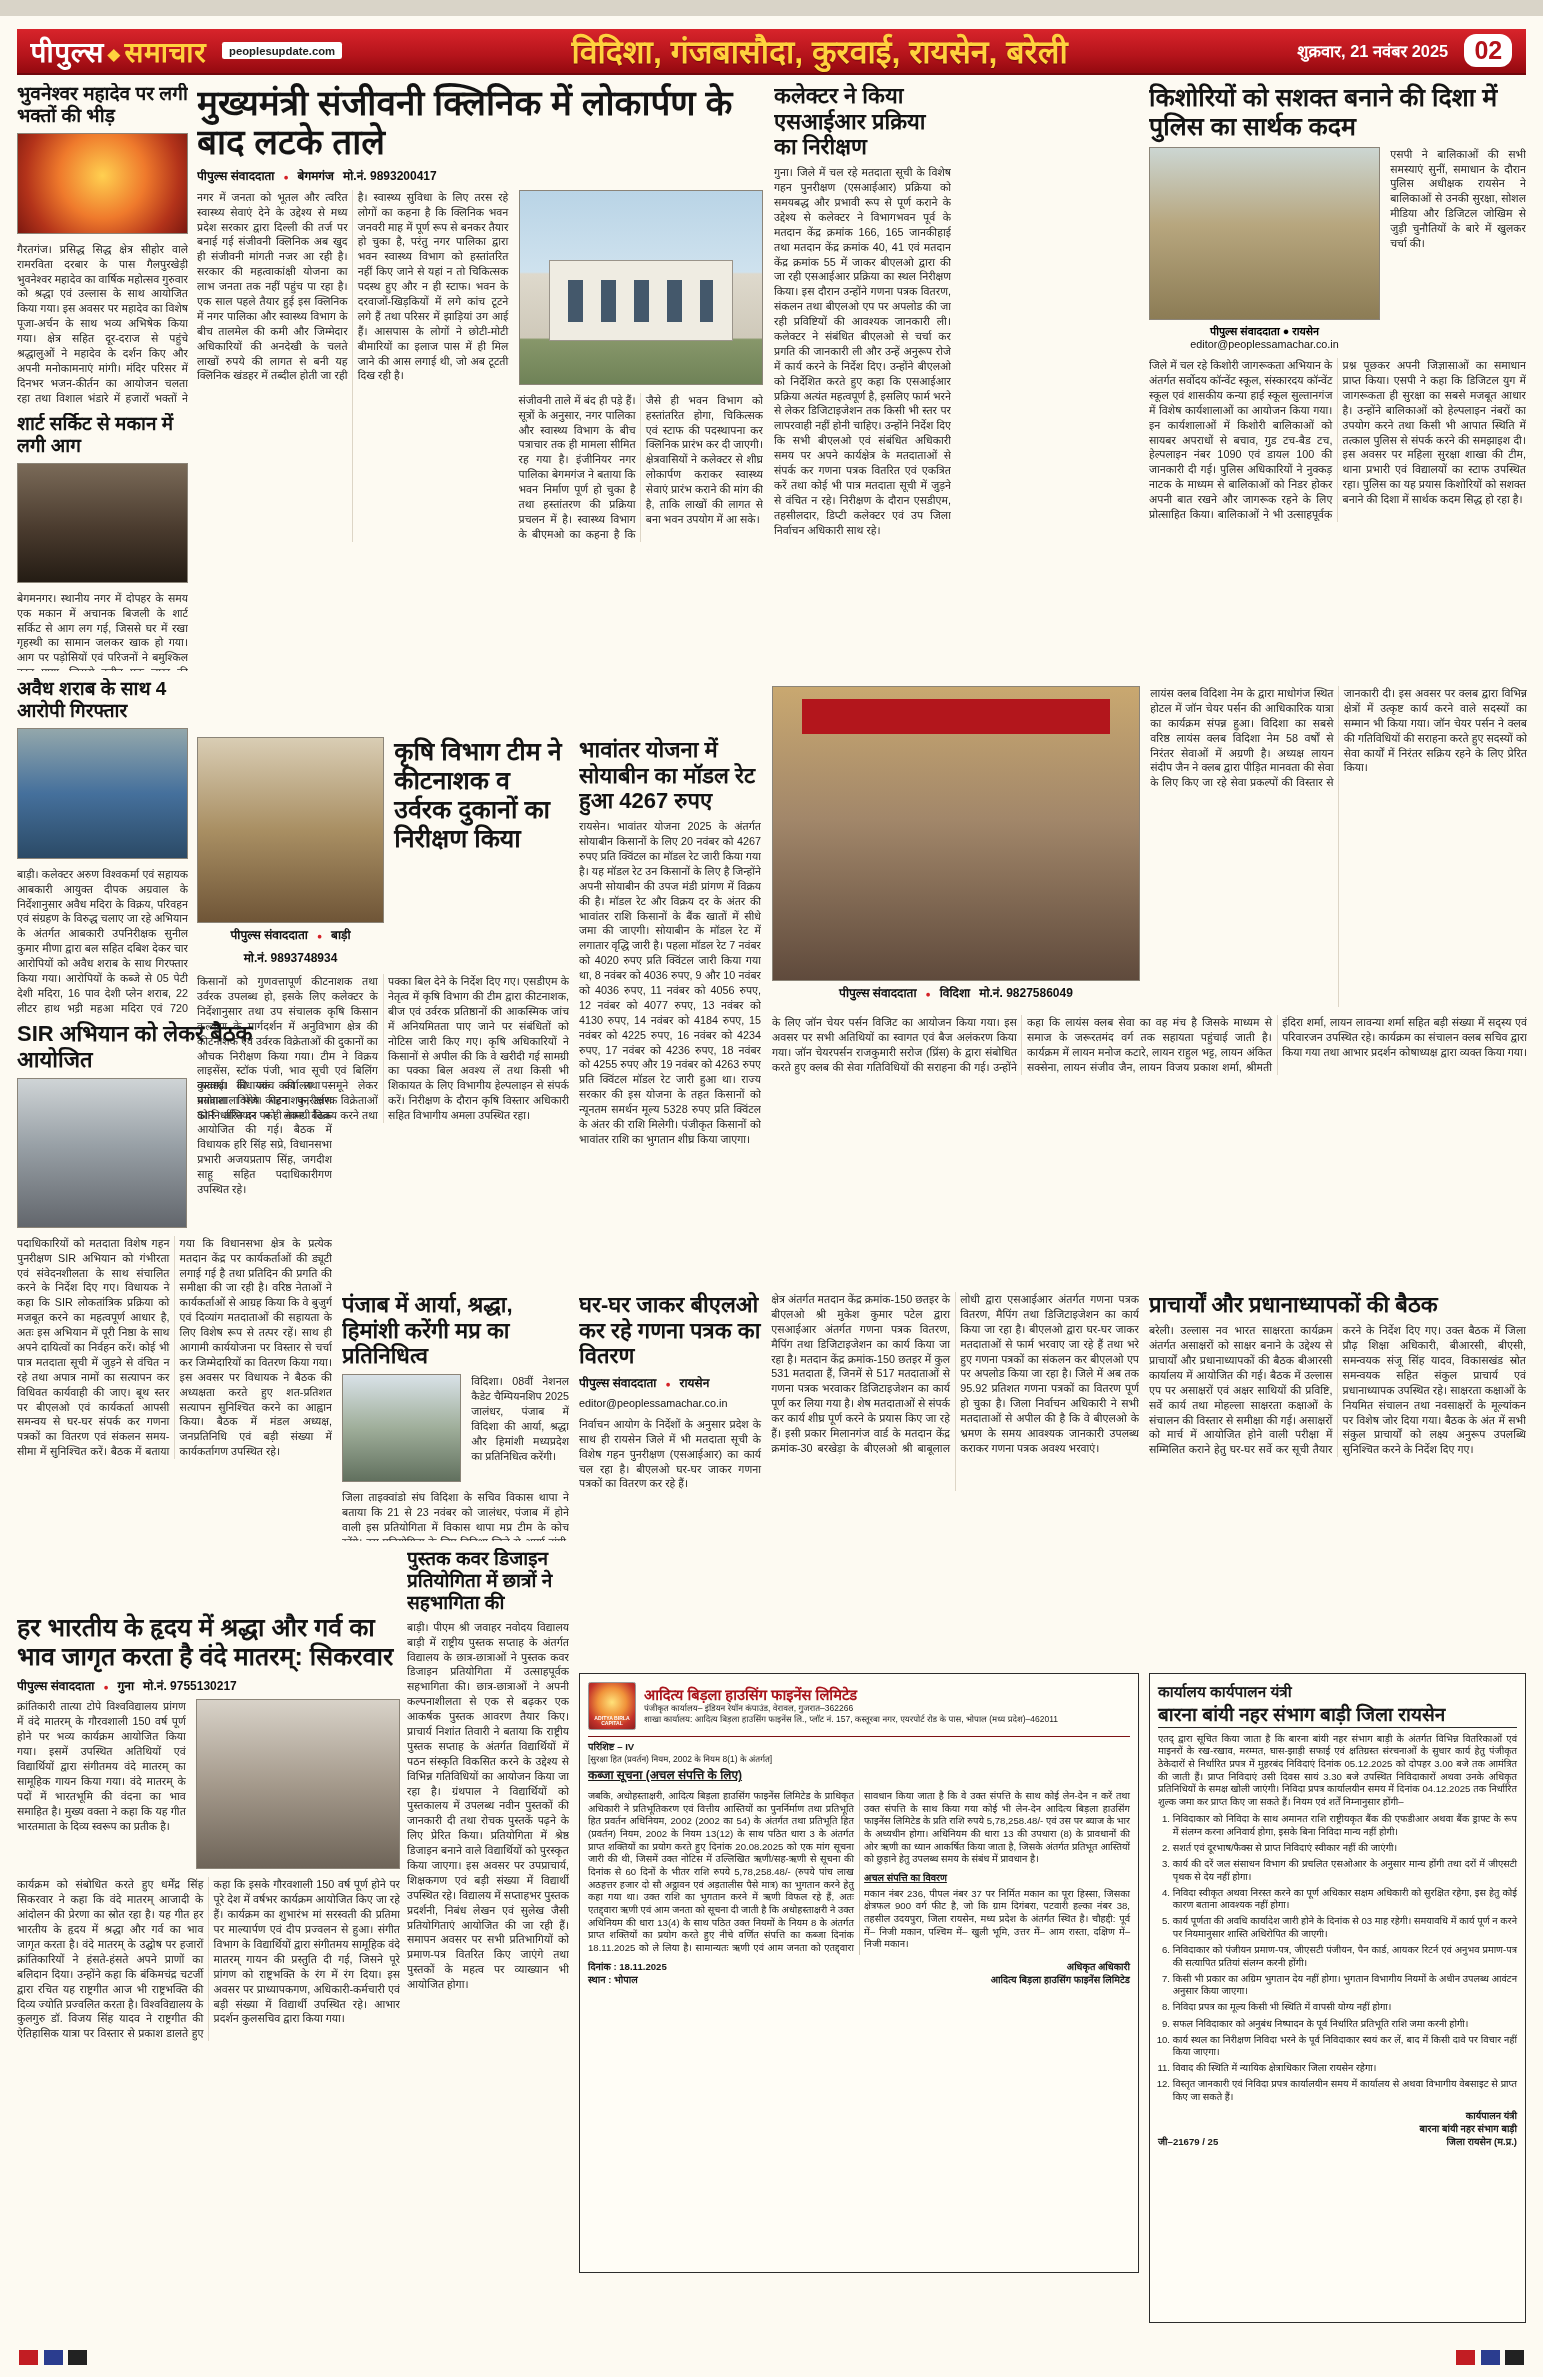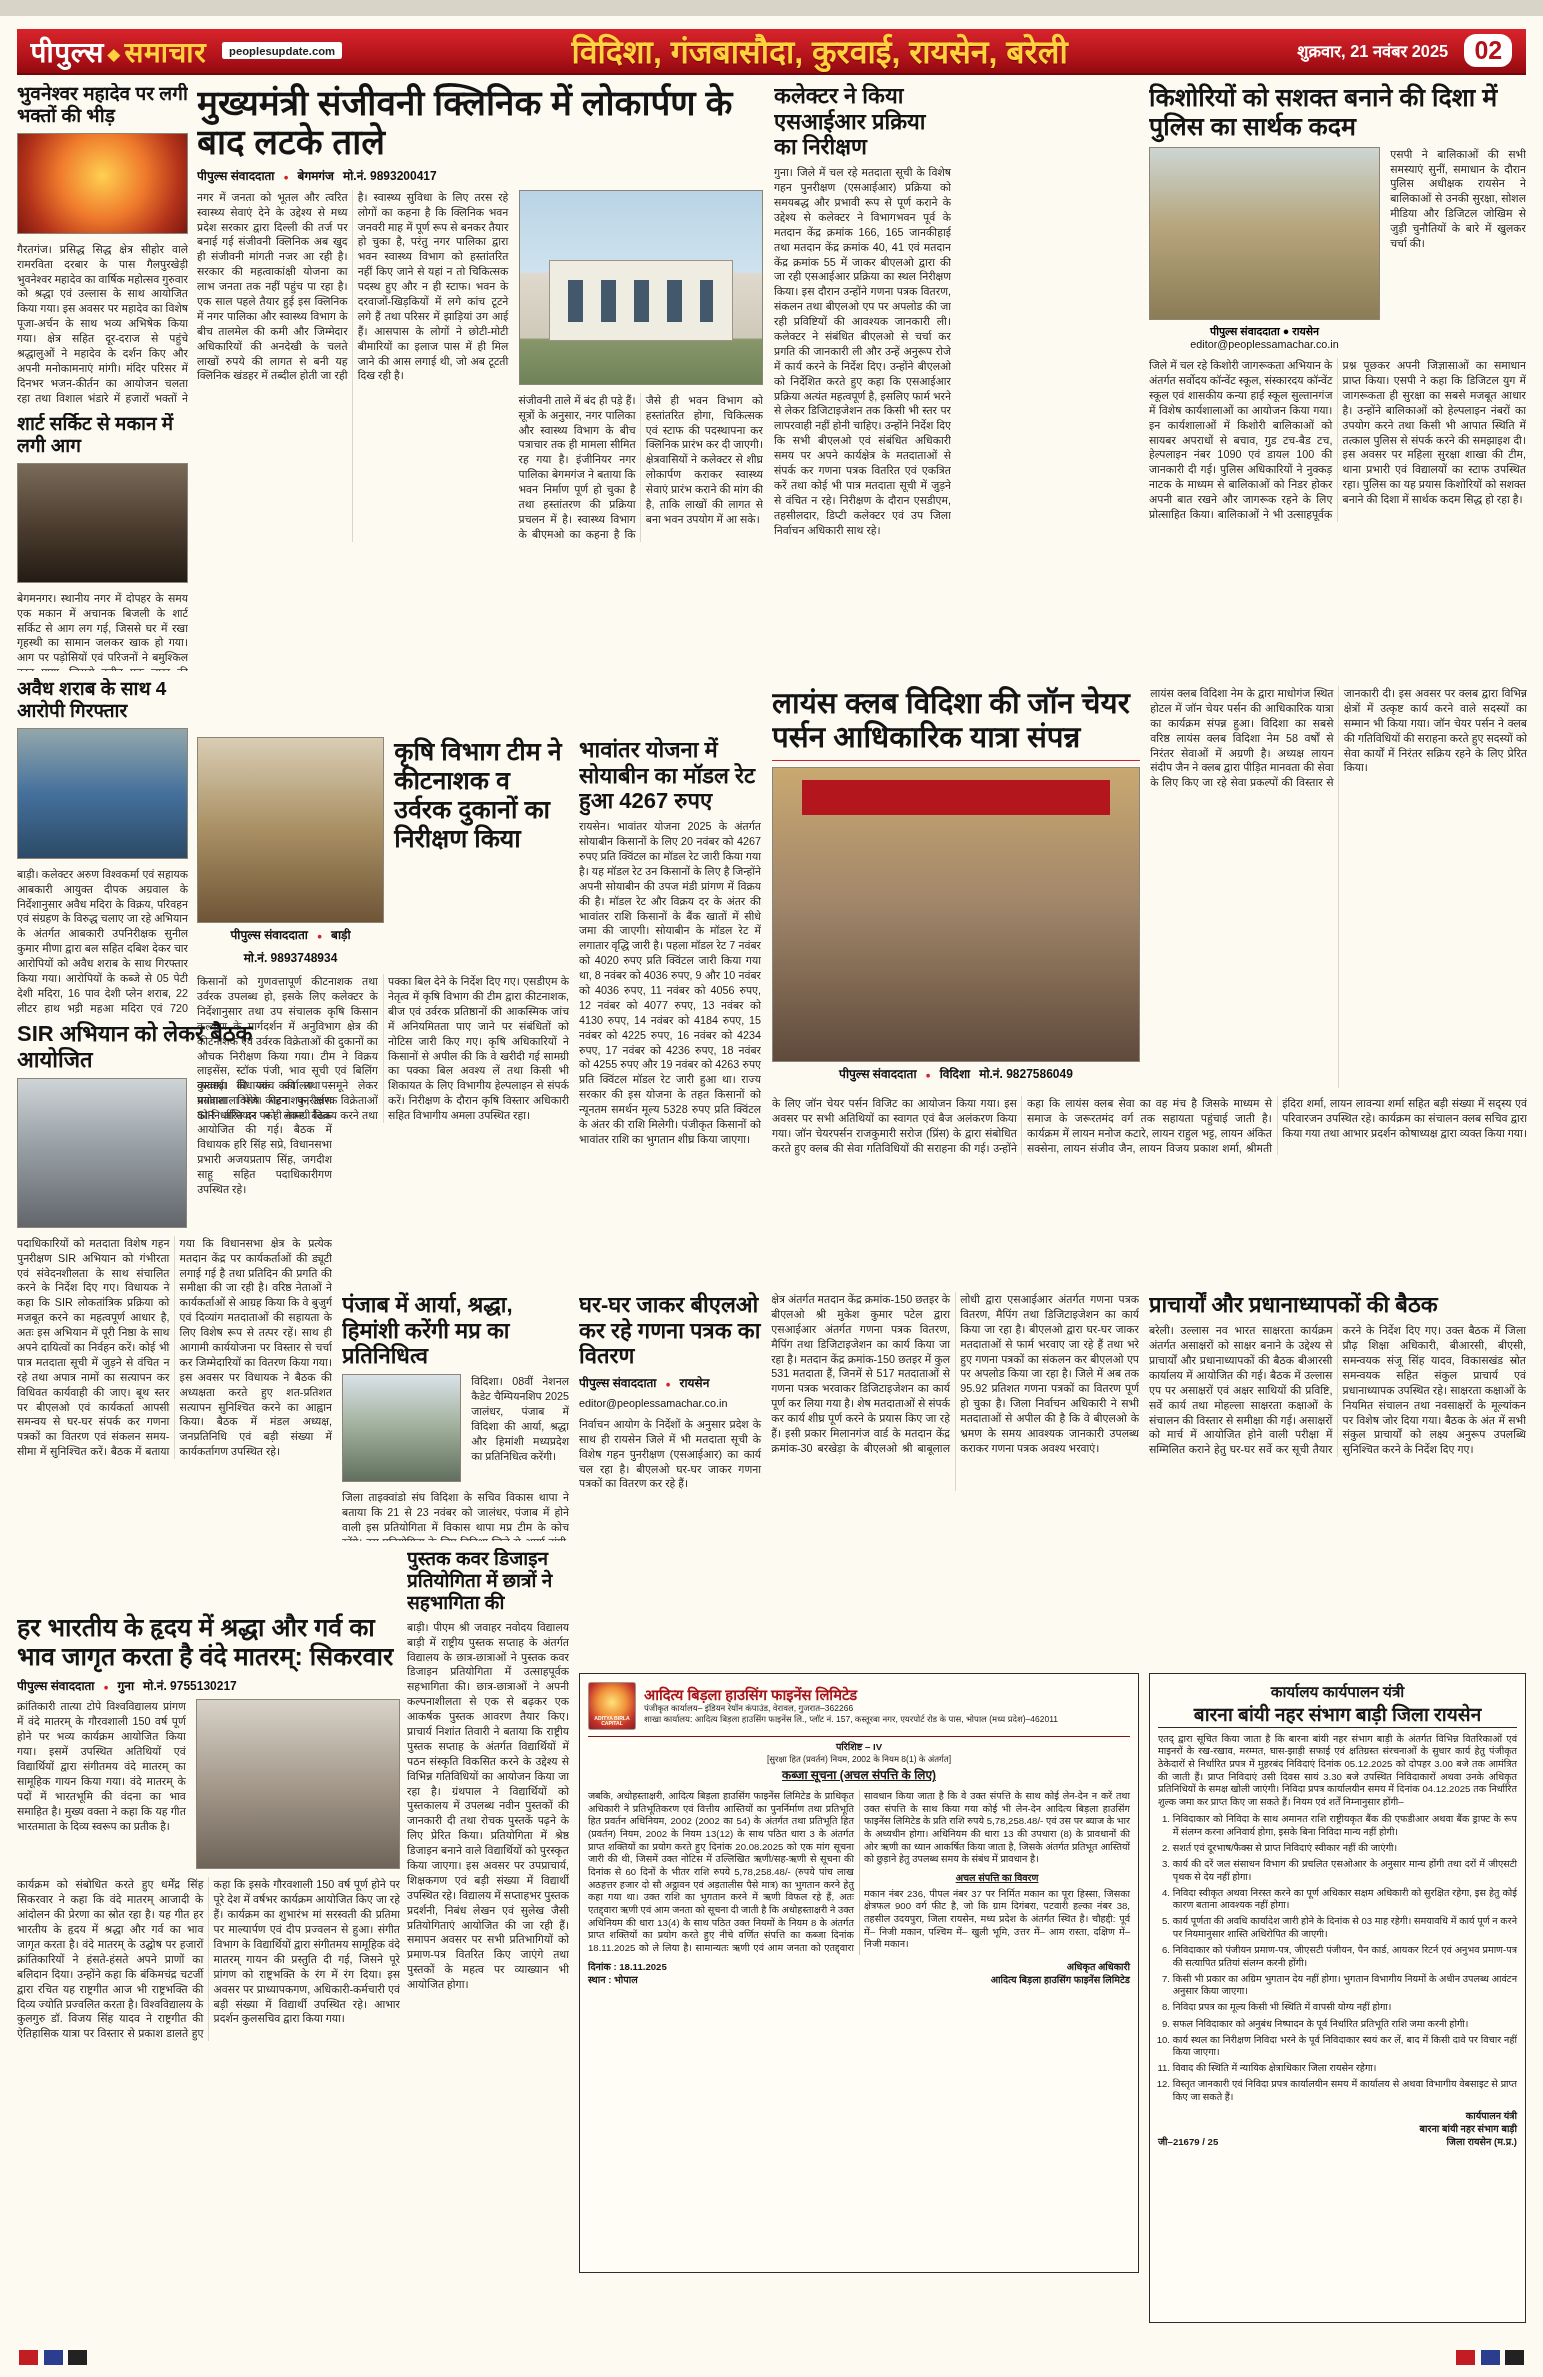--- a/index.html
+++ b/index.html
@@ -31,21 +31,21 @@
   .photo{border:0.6px solid #8b8478;width:100%;position:relative;overflow:hidden;background:#bbb}
   .byline{display:flex;gap:9px;align-items:baseline;font-weight:700;font-size:12px;color:#101010;margin:3.4px 0 5.7px 0;flex-wrap:wrap}
   .byline .dot{color:#d42127;font-size:8.5px}
   .phone{font-weight:700;font-size:12px;color:#101010}
   .email{font-size:10.8px;color:#101010}
   .caption{font-size:10.8px;font-weight:700;text-align:center;margin-top:3.4px}
   .row{display:flex;gap:10.2px}
   .mt{margin-top:8px}
   
   .notice{border:1.1px solid #2c2c2c;background:#fffdf6;padding:8px;font-size:9.6px;line-height:1.32;color:#1a1a1a}
-  .notice .ctr{text-align:center;font-weight:700}
+  .notice .ctr{font-weight:700}
   .ab-head{display:flex;align-items:center;gap:8px;border-bottom:1.1px solid #7c1113;padding-bottom:5.7px;margin-bottom:4.5px}
   .ab-logo{width:48px;height:48px;border:0.6px solid #999;border-radius:2.3px;flex:0 0 auto;
     background:radial-gradient(circle at 50% 42%,#ffe27a 0%,#f0923a 40%,#c3322a 72%,#8e1f1f 100%);
     display:flex;align-items:flex-end;justify-content:center}
   .ab-logo span{font-size:5.1px;font-weight:800;color:#fff;text-align:center;line-height:1.1;padding-bottom:2.3px}
   .ab-name{color:#a8131a;font-weight:800;font-size:14.7px;line-height:1.15}
   .ab-addr{font-size:8.5px;color:#222;line-height:1.3}
   .tender-head{font-size:15.3px}
   .tender-head2{font-size:19px;border-bottom:1.1px solid #2c2c2c;padding-bottom:0;margin-bottom:4.5px}
   ol.tlist{padding-left:14.7px;text-align:justify}
@@ -152,21 +152,20 @@
   </article>
 
   <article class="block" style="left:579px;top:721px;width:182px;height:548px">
     <h2 class="hl hl-md">भावांतर योजना में सोयाबीन का मॉडल रेट हुआ 4267 रुपए</h2>
     <p class="body-txt">रायसेन। भावांतर योजना 2025 के अंतर्गत सोयाबीन किसानों के लिए 20 नवंबर को 4267 रुपए प्रति क्विंटल का मॉडल रेट जारी किया गया है। यह मॉडल रेट उन किसानों के लिए है जिन्होंने अपनी सोयाबीन की उपज मंडी प्रांगण में विक्रय की है। मॉडल रेट और विक्रय दर के अंतर की भावांतर राशि किसानों के बैंक खातों में सीधे जमा की जाएगी। सोयाबीन के मॉडल रेट में लगातार वृद्धि जारी है। पहला मॉडल रेट 7 नवंबर को 4020 रुपए प्रति क्विंटल जारी किया गया था, 8 नवंबर को 4036 रुपए, 9 और 10 नवंबर को 4036 रुपए, 11 नवंबर को 4056 रुपए, 12 नवंबर को 4077 रुपए, 13 नवंबर को 4130 रुपए, 14 नवंबर को 4184 रुपए, 15 नवंबर को 4225 रुपए, 16 नवंबर को 4234 रुपए, 17 नवंबर को 4236 रुपए, 18 नवंबर को 4255 रुपए और 19 नवंबर को 4263 रुपए प्रति क्विंटल मॉडल रेट जारी हुआ था। राज्य सरकार की इस योजना के तहत किसानों को न्यूनतम समर्थन मूल्य 5328 रुपए प्रति क्विंटल के अंतर की राशि मिलेगी। पंजीकृत किसानों को भावांतर राशि का भुगतान शीघ्र किया जाएगा।</p>
   </article>
 
   <article class="block" style="left:772px;top:670px;width:755px;height:598px">
     <div class="row">
       <div style="width:368px;flex:0 0 auto">
-        <h2 class="hl hl-lions">लायंस क्लब विदिशा की जॉन चेयर पर्सन आधिकारिक यात्रा संपन्न</h2>
         <div class="photo" style="height:295px;background:linear-gradient(180deg,#c9a870 0%,#a2876a 45%,#5f4a3c 100%)">
           <div style="position:absolute;left:8%;top:4%;width:84%;height:12%;background:#b3161c"></div>
         </div>
         <div class="byline" style="justify-content:center">
           <span>पीपुल्स संवाददाता</span>
             <span class="dot">●</span>
             <span>विदिशा</span>
           <span class="phone">मो.नं. 9827586049</span>
         </div>
       </div>

